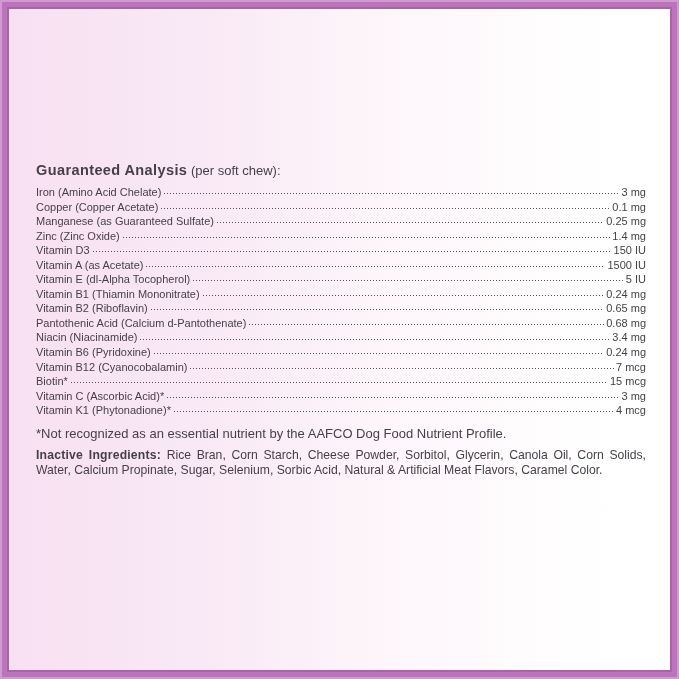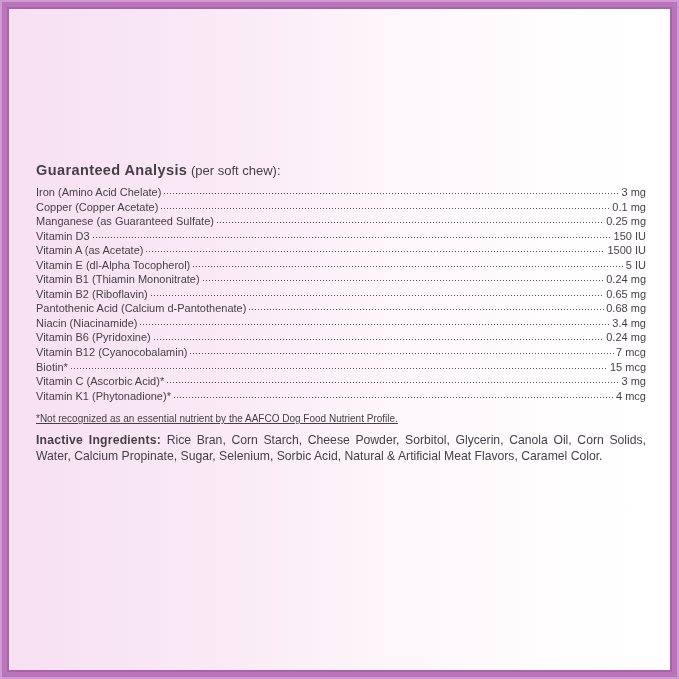--- a/index.html
+++ b/index.html
@@ -26,21 +26,21 @@
   .nlabel { white-space: nowrap; }
   .nvalue { white-space: nowrap; }
   .leader {
     flex: 1 1 auto; margin: 0 2px;
     background-image: radial-gradient(circle, #57505a 0.75px, rgba(0,0,0,0) 1px);
     background-size: 3px 3px;
     background-repeat: repeat-x;
     background-position: 0 calc(100% - 4.5px);
   }
 
-  .footnote { margin: 8px 0 0 0; font-size: 10px; line-height: 15px; text-decoration: underline; }
+  .footnote { margin: 8px 0 0 0; font-size: 13px; line-height: 15px; }
   .inactive { margin: 7px 0 0 0; font-size: 12.2px; line-height: 15.5px; text-align: justify; }
   .inactive .i-bold { font-weight: bold; letter-spacing: 0.2px; }
 </style>
 </head>
 <body>
 
 <div class="frame-outer"></div>
 <div class="frame-mid"></div>
 <div class="frame-inner"></div>
 
@@ -57,20 +57,25 @@
         </div>
       <div class="row">
           <span class="nlabel">Copper (Copper Acetate)</span>
           <span class="leader"></span>
           <span class="nvalue">0.1 mg</span>
         </div>
       <div class="row">
           <span class="nlabel">Manganese (as Guaranteed Sulfate)</span>
           <span class="leader"></span>
           <span class="nvalue">0.25 mg</span>
+        </div>
+      <div class="row">
+          <span class="nlabel">Zinc (Zinc Oxide)</span>
+          <span class="leader"></span>
+          <span class="nvalue">1.4 mg</span>
         </div>
       <div class="row">
           <span class="nlabel">Vitamin D3</span>
           <span class="leader"></span>
           <span class="nvalue">150 IU</span>
         </div>
       <div class="row">
           <span class="nlabel">Vitamin A (as Acetate)</span>
           <span class="leader"></span>
           <span class="nvalue">1500 IU</span>

